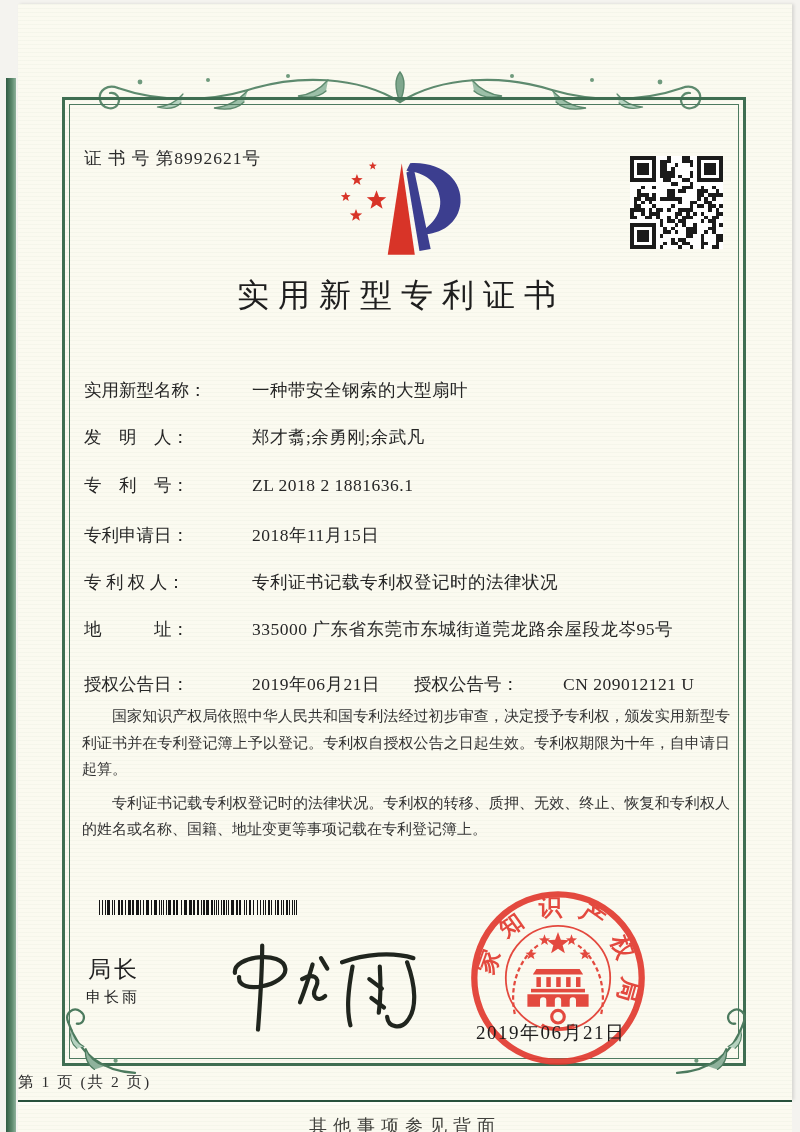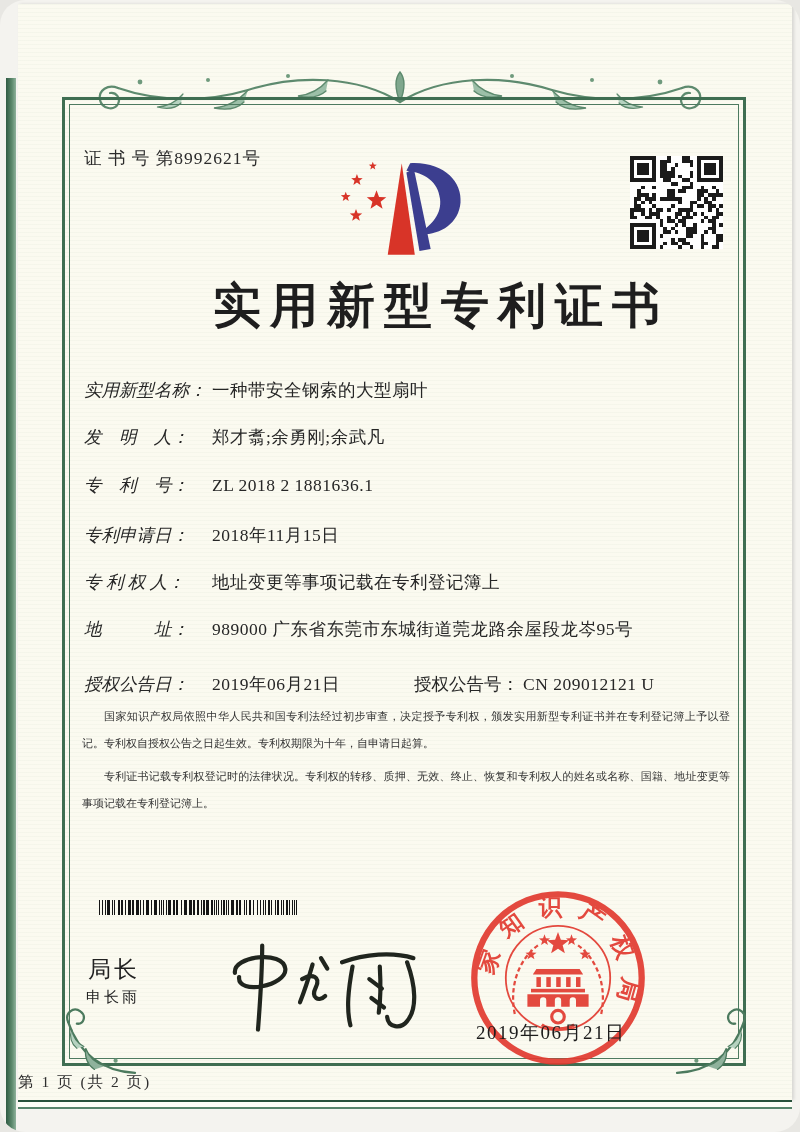--- a/index.html
+++ b/index.html
@@ -1,17 +1,17 @@
 <!DOCTYPE html>
 <html><head>
 <meta charset="utf-8">
 <style>
   html,body{margin:0;padding:0;}
   body{font-family:"Liberation Serif","DejaVu Serif",serif;background:#e8e7e3;}
-  #canvas{position:relative;width:800px;height:1132px;background:#f4f3ef;overflow:hidden;margin:0 auto;border-radius:25px;}
+  #canvas{position:relative;width:800px;height:1132px;background:#f4f3ef;overflow:hidden;margin:0 auto;}
   
   .left-edge{position:absolute;left:6px;top:78px;width:10px;bottom:0;
     background:linear-gradient(90deg,#2f5a43,#5d8a6e 60%,#8fb29c);}
   
   .page{position:absolute;left:18px;top:4px;width:774px;height:1096px;
     background:#fbfaf0;
     background-image:repeating-linear-gradient(180deg,rgba(110,150,110,0.045) 0 1px,rgba(0,0,0,0) 1px 4px);
     box-shadow:2px 0 3px rgba(0,0,0,0.12);}
   .page-bottom-edge{position:absolute;left:18px;top:1100px;width:774px;height:5px;
     background:#fdfdf6;border-top:2px solid #27503a;border-bottom:2px solid #57836a;}
@@ -25,30 +25,30 @@
   .frame-inner{position:absolute;left:4px;top:4px;right:4px;bottom:4px;border:1px solid #4d7a60;}
   .garland{position:absolute;left:70px;top:64px;width:624px;height:48px;}
   .corner-flourish{position:absolute;width:88px;height:88px;}
   .cf-bl{left:36px;top:988px;}
   .cf-br{left:652px;top:988px;transform:scaleX(-1);}
   
   .cert-no{position:absolute;left:66px;top:142px;font-size:17.5px;color:#2b2b2b;letter-spacing:1px;}
   .logo{position:absolute;left:310px;top:144px;width:140px;height:120px;}
   .qr{position:absolute;left:612px;top:152px;width:93px;height:93px;}
   .title{position:absolute;left:44px;top:270px;width:678px;text-align:center;
-    font-size:48px;font-weight:700;letter-spacing:9px;color:#1e1e1e;padding-left:40px;}
+    font-size:32px;font-weight:400;letter-spacing:9px;color:#1e1e1e;}
   
   .field{position:absolute;left:66px;font-size:17.5px;color:#262626;white-space:nowrap;}
-  .field .lbl{display:inline-block;width:128px;font-style:italic;}
-  .field .val{letter-spacing:0.5px;}
+  .field .lbl{display:inline-block;width:128px;}
+  .field .val{letter-spacing:0.5px;margin-left:40px;}
   .grant-no{position:absolute;left:330px;top:0;}
   .grant-no .lbl2{margin-right:4px;}
   
   .body-text{position:absolute;left:64px;top:699px;width:648px;color:#333;
-    font-size:11px;line-height:26.5px;text-align:justify;}
+    font-size:15px;line-height:26.5px;text-align:justify;}
   .body-text p{margin:0 0 7px 0;text-indent:2em;}
   
   .barcode{position:absolute;left:81px;top:896px;width:198px;height:15px;}
   .signer-title{position:absolute;left:70px;top:950px;font-family:"Liberation Sans","DejaVu Sans",sans-serif;
     font-size:23px;color:#222;letter-spacing:3px;}
   .signer-name{position:absolute;left:68px;top:984px;font-family:"Liberation Sans","DejaVu Sans",sans-serif;
     font-size:15px;color:#222;letter-spacing:3px;}
   .signature{position:absolute;left:198px;top:933px;width:210px;height:100px;}
   .seal{position:absolute;left:450px;top:884px;width:180px;height:180px;opacity:0.92;}
   .seal-date{position:absolute;left:458px;top:1016px;font-size:19px;color:#1c1c1c;letter-spacing:1.5px;z-index:5;}
@@ -336,24 +336,24 @@
     <div class="field" style="top:421px">
       <span class="lbl">发　明　人：</span><span class="val">郑才翥;余勇刚;余武凡</span>
     </div>
     <div class="field" style="top:469px">
       <span class="lbl">专　利　号：</span><span class="val">ZL 2018 2 1881636.1</span>
     </div>
     <div class="field" style="top:519px">
       <span class="lbl">专利申请日：</span><span class="val">2018年11月15日</span>
     </div>
     <div class="field" style="top:566px">
-      <span class="lbl">专 利 权 人：</span><span class="val">地址变更等事项记载在专利登记簿上</span>
+      <span class="lbl">专 利 权 人：</span><span class="val">专利证书记载专利权登记时的法律状况</span>
     </div>
     <div class="field" style="top:613px">
-      <span class="lbl">地　　　址：</span><span class="val">989000 广东省东莞市东城街道莞龙路余屋段龙岑95号</span>
+      <span class="lbl">地　　　址：</span><span class="val">335000 广东省东莞市东城街道莞龙路余屋段龙岑95号</span>
     </div>
     <div class="field" style="top:668px">
       <span class="lbl">授权公告日：</span><span class="val">2019年06月21日</span>
       <span class="grant-no">
         <span class="lbl2">授权公告号：</span><span class="val">CN 209012121 U</span>
       </span>
     </div>
 
     <div class="body-text">
       <p>国家知识产权局依照中华人民共和国专利法经过初步审查，决定授予专利权，颁发实用新型专利证书并在专利登记簿上予以登记。专利权自授权公告之日起生效。专利权期限为十年，自申请日起算。</p>
@@ -478,13 +478,16 @@
         </g>
       </g>
     </svg>
     <div class="seal-date">2019年06月21日</div>
 
     <div class="footer-page">第 1 页 (共 2 页)</div>
   </div>
 
   <div class="page-bottom-edge"></div>
 
+  <div class="page2-sliver">
+    <div class="back-note">其他事项参见背面</div>
+  </div>
 </div>
 
 </body></html>

